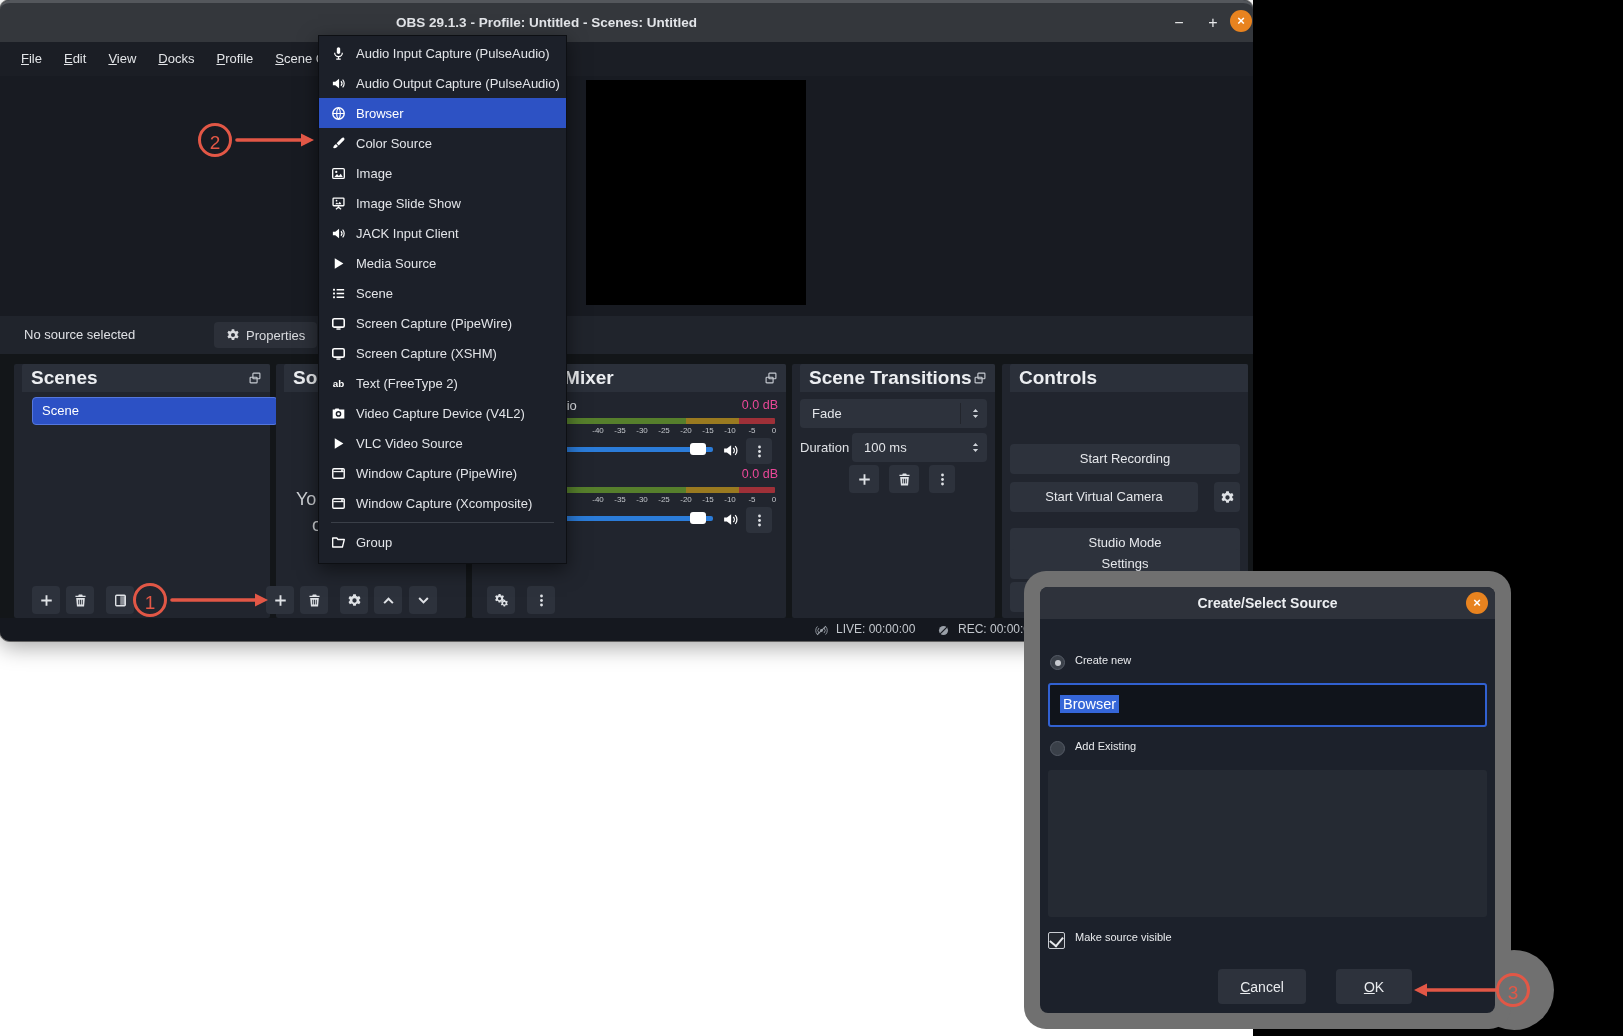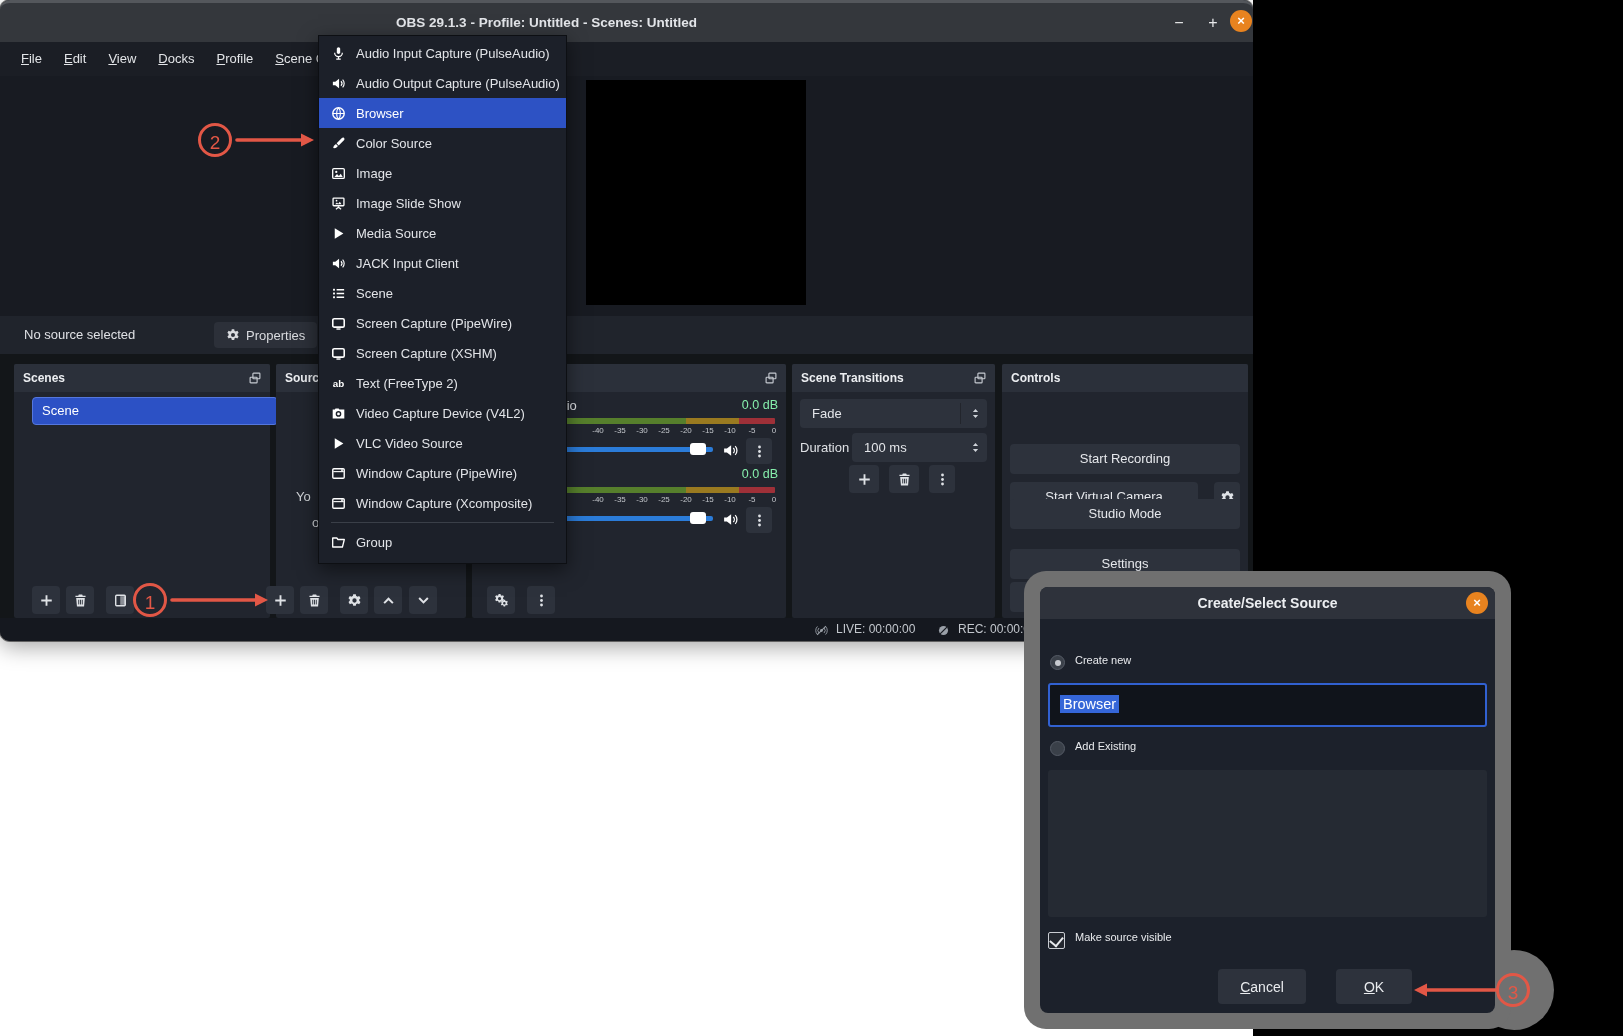--- a/index.html
+++ b/index.html
@@ -28,35 +28,35 @@
   #preview{left:586px;top:80px;width:220px;height:225px;background:#000;}
   
   #srcbar{left:0;top:316px;width:1253px;height:38px;background:#20242c;}
   #srcbar-text{left:24px;top:0;line-height:38px;font-size:13px;color:#dfe1e5;}
   #props-btn{left:214px;top:6px;height:26px;background:#2c3039;border-radius:4px;display:flex;
              align-items:center;gap:6px;padding:0 12px;font-size:13px;color:#d9dbdf;}
   .ic14{width:14px;height:14px;display:inline-block;}
   
   #dockarea{left:0;top:354px;width:1253px;height:264px;background:#131619;}
   .panel{position:absolute;background:#21252e;top:364px;height:254px;border-radius:2px;}
-  .p-head{position:absolute;left:0;top:0;right:0;height:28px;background:#2b303a;
-          font-weight:bold;font-size:12px;line-height:28px;color:#eceef1;padding-left:9px;
+  .p-head{position:absolute;left:8px;top:0;right:0;height:28px;background:#2b303a;
+          font-weight:bold;font-size:19px;line-height:28px;color:#eceef1;padding-left:9px;
           box-sizing:border-box;border-radius:2px 2px 0 0;}
   .p-pop{position:absolute;top:7px;right:8px;width:14px;height:14px;color:#c6cad1;}
   .tb-btn{position:absolute;width:28px;height:28px;background:#2d323c;border-radius:4px;
           display:flex;align-items:center;justify-content:center;color:#dfe2e6;}
   .tb-btn .ic{width:15px;height:15px;}
   
   #scene-item{left:18px;top:33px;width:246px;height:28px;background:#2c51c5;border:1px solid #5577dd;
               border-radius:4px;box-sizing:border-box;font-size:13px;line-height:26px;padding-left:9px;color:#fff;}
   
-  .hint{position:absolute;font-size:13px;color:#cfd2d6;}
+  .hint{position:absolute;font-size:18px;color:#cfd2d6;}
   
   .mx-label{position:absolute;left:21px;font-size:13px;color:#dfe1e5;}
-  .mx-val{position:absolute;right:8px;font-size:12.5px;color:#86efac;}
+  .mx-val{position:absolute;right:8px;font-size:12.5px;color:#ec4899;}
   .mx-meter{position:absolute;left:9px;width:294px;height:6px;border-radius:1px;
      background:linear-gradient(90deg,#567f2c 0,#567f2c 205px,#9a7a20 205px,#9a7a20 258px,#9e3038 258px,#9e3038 294px);}
   .mx-ticks{position:absolute;left:0;width:314px;height:10px;}
   .tick{position:absolute;top:0;width:16px;text-align:center;font-size:8px;color:#c3c6cb;}
   .mx-track{position:absolute;left:9px;width:232px;height:5px;border-radius:2px;background:#2b7cd9;}
   .mx-handle{position:absolute;width:16px;height:12px;border-radius:3px;background:#fff;}
   .mx-spk{position:absolute;width:17px;height:17px;color:#fff;}
   
   .combo{position:absolute;background:#2d323c;border-radius:4px;font-size:13px;color:#e3e5e9;}
   .combo .cval{position:absolute;left:12px;top:0;line-height:29px;}
@@ -326,21 +326,21 @@
 
     <div class="panel" style="left:1002px;width:246px;">
       <div class="p-head">Controls</div>
       <div class="ctl-btn" style="top:80px;">Start Recording</div>
       <div class="ctl-btn" style="top:118px;width:188px;">Start Virtual Camera</div>
       <div class="tb-btn" style="left:212px;top:118px;width:26px;height:30px;">
           <span class="ic"><svg viewBox="0 0 16 16" width="100%" height="100%" fill="currentColor">
               <path fill-rule="evenodd" d="M6.6 1.4h2.8l.4 1.9c.5.2 1 .4 1.4.7l1.8-.9 1.4 2.4-1.4 1.3c.1.5.1 1 0 1.5l1.4 1.3-1.4 2.4-1.8-.9c-.4.3-.9.5-1.4.7l-.4 1.9H6.6l-.4-1.9c-.5-.2-1-.4-1.4-.7l-1.8.9-1.4-2.4 1.4-1.3c-.1-.5-.1-1 0-1.5L1.6 5.5 3 3.1l1.8.9c.4-.3.9-.5 1.4-.7z M8 5.7a2.3 2.3 0 1 0 0 4.6 2.3 2.3 0 0 0 0-4.6z"></path>
             </svg></span>
         </div>
-      <div class="ctl-btn" style="top:135px;">Studio Mode</div>
+      <div class="ctl-btn" style="top:164px;">Studio Mode</div>
       <div class="ctl-btn" style="top:185px;">Settings</div>
       <div class="ctl-btn" style="top:218px;">Exit</div>
     </div>
 
     <div id="statusbar" class="abs">
       <span class="st-ic" style="left:815px;top:5px;"><svg viewBox="0 0 16 16" width="100%" height="100%" fill="currentColor">
             <circle cx="8" cy="8" r="1.7"></circle>
             <path d="M4.9 11.1a4.4 4.4 0 0 1 0-6.2M11.1 4.9a4.4 4.4 0 0 1 0 6.2M3 13a7 7 0 0 1 0-10M13 3a7 7 0 0 1 0 10" fill="none" stroke="currentColor" stroke-width="1.1"></path>
             <path d="M2.6 13.4L13.4 2.6" stroke="currentColor" stroke-width="1.3"></path>
           </svg></span>
@@ -395,30 +395,30 @@
           <span class="pp-ic"><svg viewBox="0 0 16 16" width="100%" height="100%" fill="currentColor">
               <rect x="2.2" y="2.2" width="11.6" height="8.2" rx="0.8" fill="none" stroke="currentColor" stroke-width="1.4"></rect>
               <path d="M4.4 8.8l1.9-2 1.4 1.4 1.7-2 1.8 2.6z"></path>
               <circle cx="5.9" cy="5" r="0.9"></circle>
               <path d="M8 10.8v1.6M5.2 14.2l2.8-2.2 2.8 2.2" fill="none" stroke="currentColor" stroke-width="1.2"></path>
             </svg></span>
           <span class="pp-label">Image Slide Show</span>
         </div>
         <div class="pp-item">
           <span class="pp-ic"><svg viewBox="0 0 16 16" width="100%" height="100%" fill="currentColor">
-              <path d="M4 2.4l9.2 5.6L4 13.6z"></path>
-            </svg></span>
-          <span class="pp-label">Media Source</span>
-        </div>
-        <div class="pp-item">
-          <span class="pp-ic"><svg viewBox="0 0 16 16" width="100%" height="100%" fill="currentColor">
               <path d="M2 6.1v3.8h2.6L8.6 13V3L4.6 6.1z"></path>
               <path d="M10.6 5.6a3.4 3.4 0 0 1 0 4.8M12.4 3.9a5.9 5.9 0 0 1 0 8.2" fill="none" stroke="currentColor" stroke-width="1.2"></path>
             </svg></span>
           <span class="pp-label">JACK Input Client</span>
+        </div>
+        <div class="pp-item">
+          <span class="pp-ic"><svg viewBox="0 0 16 16" width="100%" height="100%" fill="currentColor">
+              <path d="M4 2.4l9.2 5.6L4 13.6z"></path>
+            </svg></span>
+          <span class="pp-label">Media Source</span>
         </div>
         <div class="pp-item">
           <span class="pp-ic"><svg viewBox="0 0 16 16" width="100%" height="100%" fill="currentColor">
               <rect x="2.2" y="3" width="2" height="2"></rect>
               <rect x="2.2" y="7" width="2" height="2"></rect>
               <rect x="2.2" y="11" width="2" height="2"></rect>
               <path d="M6 4h8M6 8h8M6 12h8" stroke="currentColor" stroke-width="1.6" fill="none"></path>
             </svg></span>
           <span class="pp-label">Scene</span>
         </div>

